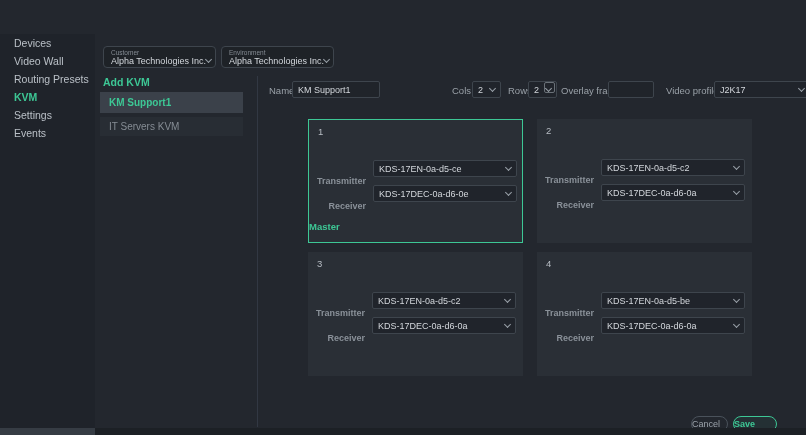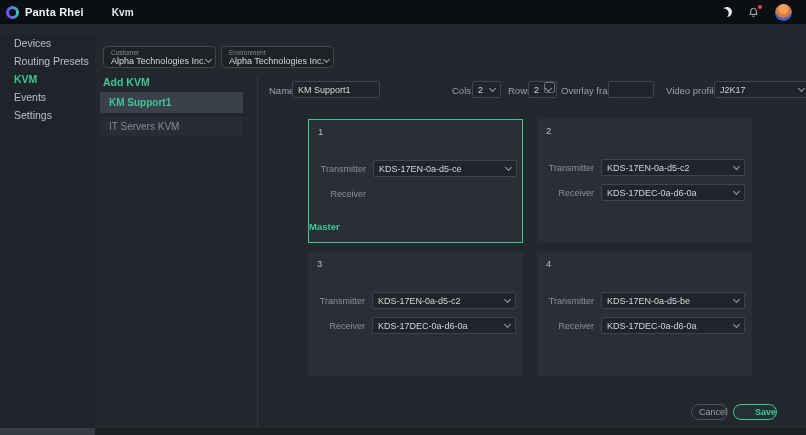--- a/index.html
+++ b/index.html
@@ -58,63 +58,48 @@
   .sel .sel-value { font-size:9px; color:#d3d7dc; white-space:nowrap; overflow:hidden; }
   .checkbox { position:absolute; left:544px; top:82px; width:11px; height:11px; border:1px solid #6a7178;
               border-radius:2px; background:transparent; cursor:pointer; }
 
   
   .panel { position:absolute; width:215px; height:124px; background:#2a2f36; }
   .panel.master { border:1px solid var(--accent); }
   .panel-num { position:absolute; top:6px; left:9px; font-size:9.5px; color:#b7bdc4; }
   .p-row { position:absolute; left:0; width:100%; height:17px; }
   .p-row.r1 { top:40px; } .p-row.r2 { top:65px; }
-  .p-label { position:absolute; left:0; top:4px; width:57px; text-align:right; font-size:9px; color:#8a9199; }
+  .p-label { position:absolute; left:0; top:16px; width:57px; text-align:right; font-size:9px; color:#8a9199;font-weight:bold; }
   .p-sel { left:64px; top:0; width:144px; }
   .master-badge { position:absolute; bottom:10px; left:0; width:100%; text-align:left;
                   color:var(--accent); font-size:9.5px; font-weight:700; }
 
   
-  .btn { position:absolute; top:404px; height:16px; border-radius:8px; font-size:9px; line-height:14px;
-         text-align:right; cursor:pointer; font-family:"Liberation Sans",sans-serif; }
+  .btn { position:absolute; top:416px; height:16px; border-radius:8px; font-size:9px; line-height:14px;
+         text-align:left; cursor:pointer; font-family:"Liberation Sans",sans-serif; }
   .btn-cancel { left:691px; width:37px; border:1px solid #4a525b; color:#9aa1a9; background:transparent; }
   .btn-save { left:733px; width:44px; border:1px solid var(--accent); color:var(--accent); background:rgba(61,199,149,.06); font-weight:600; }
 
   
   .hscroll { position:absolute; left:0; bottom:0; width:806px; height:7px; background:#1c2025; }
   .hscroll-thumb { position:absolute; left:0; top:0; width:95px; height:7px; background:#363c44; cursor:pointer; }
 </style>
 </head>
 <body>
 
 <div class="root">
 
-  <div class="topbar">
-    <span class="logo"></span>
-    <span class="brand">Panta Rhei</span>
-    <span class="page-title">Kvm</span>
-    <div class="topbar-right">
-      <span class="moon" title=""></span>
-      <span class="bell-wrap">
-        <svg viewBox="0 0 24 24" width="11" height="11">
-          <path d="M12 3a6 6 0 0 0-6 6v4l-2 3h16l-2-3V9a6 6 0 0 0-6-6z" fill="none" stroke="#c6cbd1" stroke-width="2"></path>
-          <path d="M10 19a2 2 0 0 0 4 0" fill="none" stroke="#c6cbd1" stroke-width="2"></path>
-        </svg>
-        <span class="bell-dot" style="background:#e5484d"></span>
-      </span>
-      <span class="avatar"></span>
-    </div>
-  </div>
 
   <div class="sidebar">
     <div class="side-item">Devices</div>
+    <div class="side-item">Video Wall</div>
     <div class="side-item">Routing Presets</div>
     <div class="side-item active">KVM</div>
+    <div class="side-item">Settings</div>
     <div class="side-item">Events</div>
-    <div class="side-item">Settings</div>
   </div>
 
   <div class="fl-select" style="left:103px; top:46px;">
     <div class="fl-label">Customer</div>
     <div class="fl-row">
       <span class="fl-value">Alpha Technologies Inc.</span>
       <span class="chev"></span>
     </div>
   </div>
   <div class="fl-select" style="left:221px; top:46px;">
@@ -159,20 +144,24 @@
     <span class="panel-num">1</span>
     <div class="p-row r1">
       <span class="p-label">Transmitter</span>
       <div class="sel p-sel">
         <span class="sel-value">KDS-17EN-0a-d5-ce</span>
         <span class="chev"></span>
       </div>
     </div>
     <div class="p-row r2">
       <span class="p-label">Receiver</span>
+      <div class="sel p-sel">
+        <span class="sel-value">KDS-17DEC-0a-d6-0e</span>
+        <span class="chev"></span>
+      </div>
     </div>
     <div class="master-badge">Master</div>
   </div>
 
   <div class="panel" style="left:537px; top:119px;">
     <span class="panel-num">2</span>
     <div class="p-row r1">
       <span class="p-label">Transmitter</span>
       <div class="sel p-sel">
         <span class="sel-value">KDS-17EN-0a-d5-c2</span>

